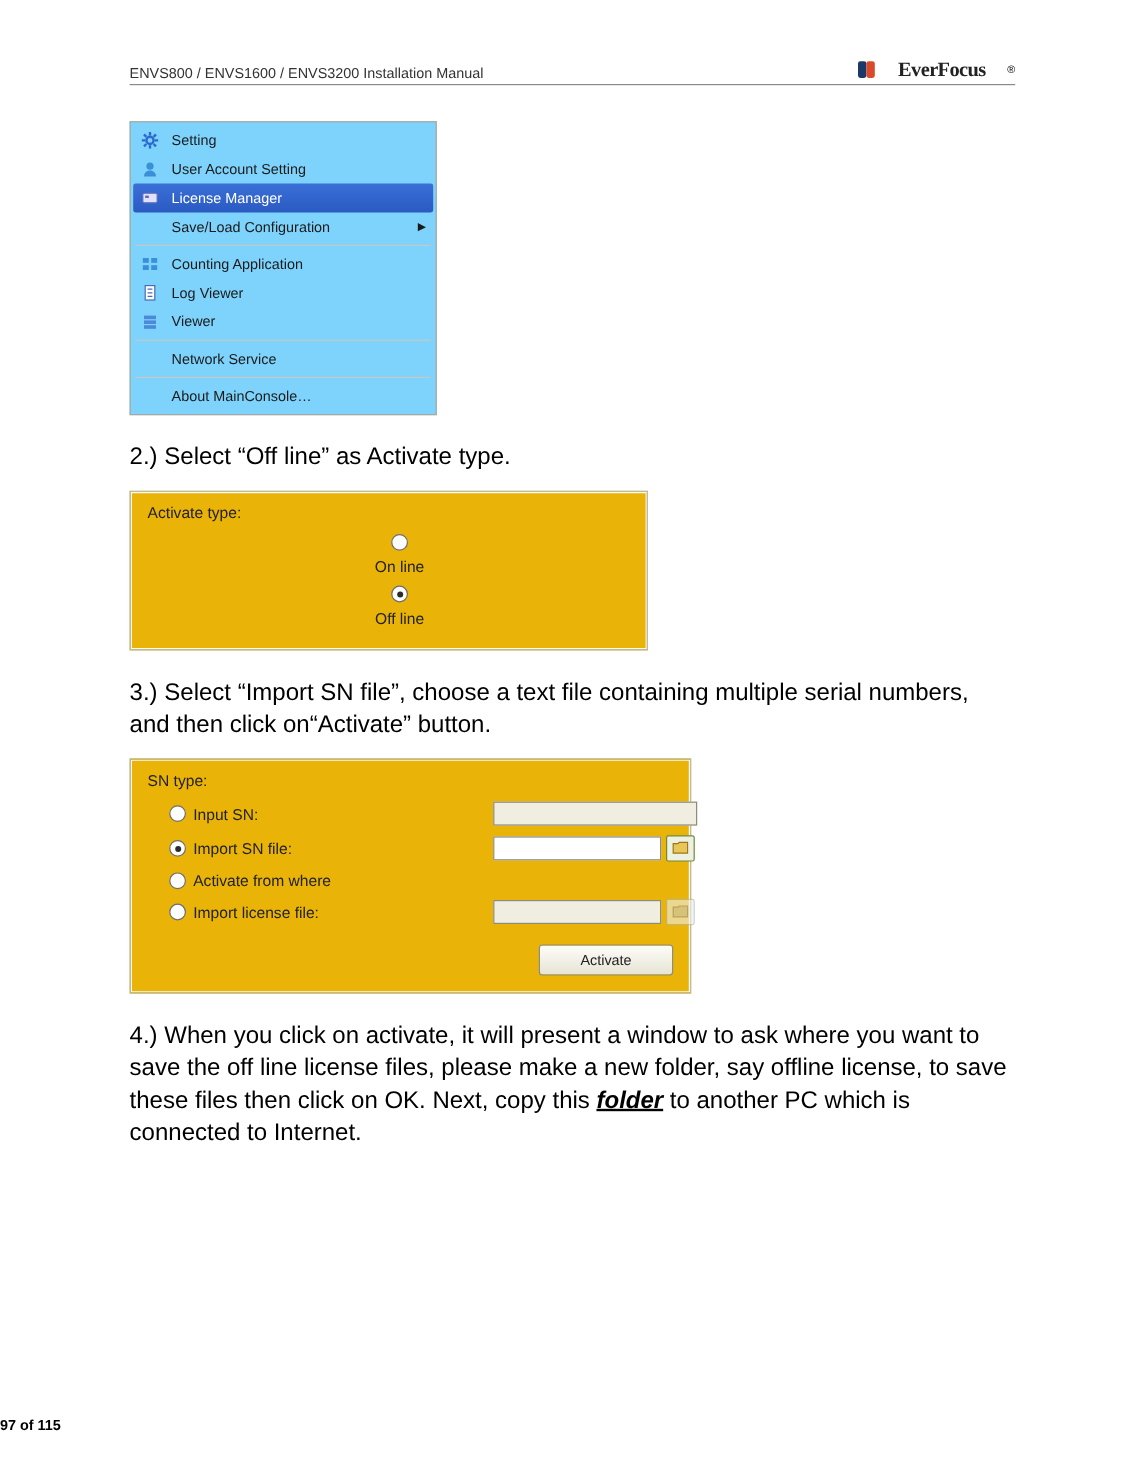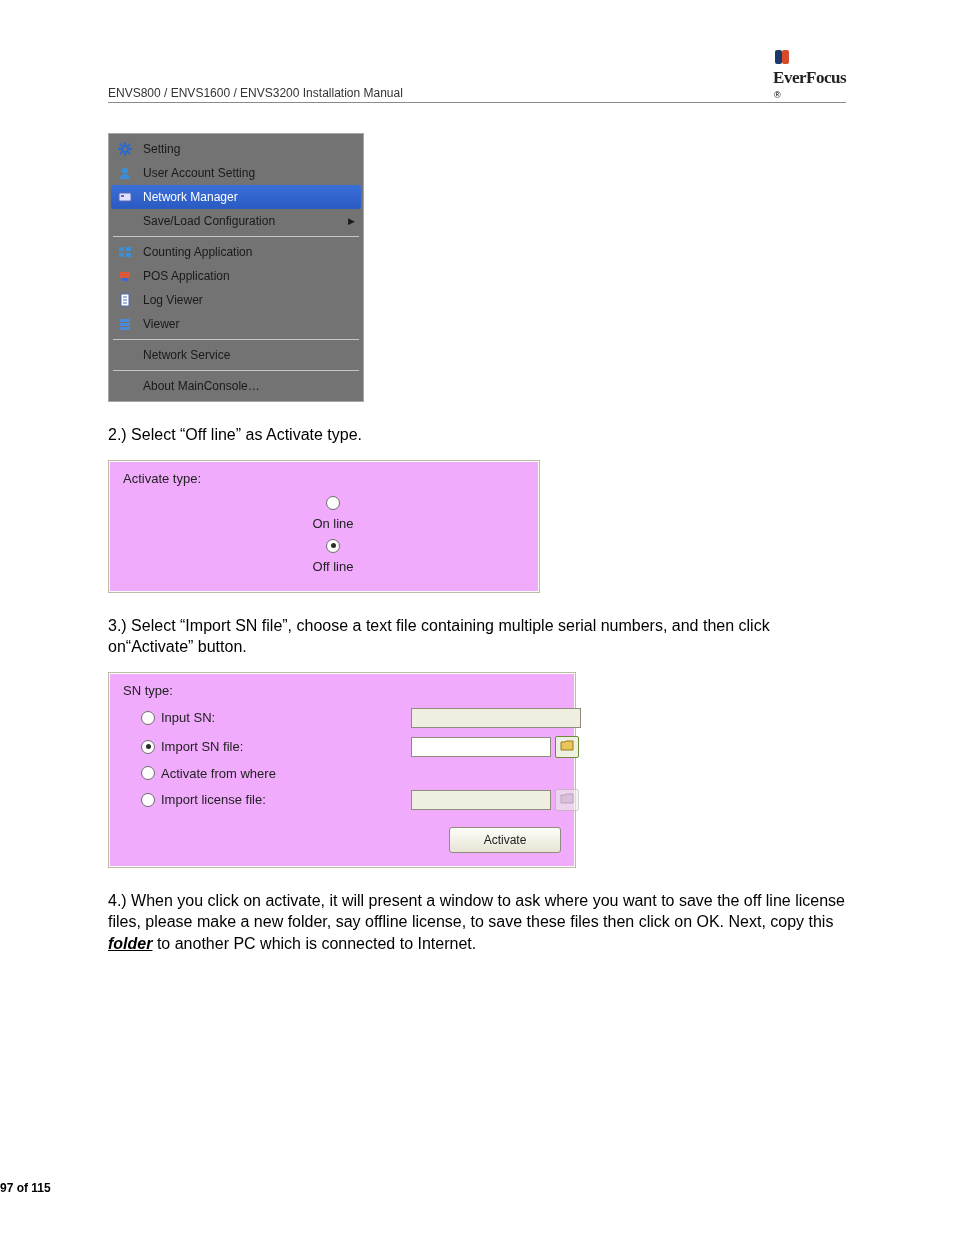--- a/index.html
+++ b/index.html
@@ -25,43 +25,43 @@
     border-bottom: 1px solid #8a8a8a;
     padding-bottom: 2px;
     margin-bottom: 30px;
   }
   .hdr-title {
     font-size: 12px;
     color: #333;
   }
   .brand {
     display: flex;
-    gap: 2px;
-    flex-direction: column;
+    align-items: center;
+    gap: 17px;
   }
   .brand-logo {
     display: inline-flex;
   }
   .brand-name {
     font-family: Georgia, serif;
     font-weight: bold;
     font-size: 17px;
     color: #222;
     letter-spacing: -0.5px;
   }
   .brand-r {
     font-size: 9px;
     vertical-align: super;
     margin-left: 1px;
   }
 
   
   .menu {
     width: 250px;
-    background: #737373;
+    background: #7dd3fc;
     border: 1px solid #a8a8a0;
     font-family: Tahoma, Arial, sans-serif;
     font-size: 12px;
     color: #1a1a1a;
     padding: 3px 2px;
   }
   .menu-item {
     display: flex;
     align-items: center;
     padding: 4px 6px;
@@ -86,33 +86,33 @@
     align-items: center;
     justify-content: center;
     flex-shrink: 0;
   }
   .menu-sub {
     margin-left: auto;
     font-size: 9px;
   }
 
   .body-text {
-    font-size: 16px;
+    font-size: 20px;
     line-height: 1.35;
     margin: 22px 0 14px 0;
   }
   .body-text .bold-ul {
     font-weight: bold;
     font-style: italic;
     text-decoration: underline;
   }
 
   
   .panel {
-    background: #f0abfc;
+    background: #eab308;
     border: 1px solid #bdbba8;
     box-shadow: 0 0 0 1px #fcfbf4 inset;
     font-family: Tahoma, Arial, sans-serif;
     font-size: 13px;
     color: #222;
     padding: 10px 14px 14px 14px;
     box-sizing: border-box;
   }
   .panel1 { width: 432px; }
   .panel2 { width: 468px; }
@@ -258,47 +258,38 @@
       </span>
       <span>User Account Setting</span>
     </div>
     <div class="menu-item sel">
       <span class="menu-icon">
         <svg width="14" height="14" viewBox="0 0 14 14">
             <rect x="1" y="3" width="12" height="8" rx="1" fill="#e0e0ff" stroke="#5a6ab8"></rect>
             <rect x="3" y="5" width="3" height="2" fill="#5a6ab8"></rect>
           </svg>
       </span>
-      <span>Network Manager</span>
+      <span>License Manager</span>
     </div>
     <div class="menu-item">
       <span class="menu-icon"></span>
       <span>Save/Load Configuration</span>
       <span class="menu-sub">▶</span>
     </div>
     <div class="menu-sep"></div>
     <div class="menu-item">
       <span class="menu-icon">
         <svg width="14" height="14" viewBox="0 0 14 14">
             <rect x="1" y="2" width="5" height="4" fill="#3a8fd8"></rect>
             <rect x="8" y="2" width="5" height="4" fill="#3a8fd8"></rect>
             <rect x="1" y="8" width="5" height="4" fill="#3a8fd8"></rect>
             <rect x="8" y="8" width="5" height="4" fill="#3a8fd8"></rect>
           </svg>
       </span>
       <span>Counting Application</span>
-    </div>
-    <div class="menu-item">
-      <span class="menu-icon">
-        <svg width="14" height="14" viewBox="0 0 14 14">
-            <rect x="2" y="3" width="10" height="6" fill="#d85a3a"></rect>
-            <rect x="4" y="9" width="6" height="3" fill="#3a6ad8"></rect>
-          </svg>
-      </span>
-      <span>POS Application</span>
     </div>
     <div class="menu-item">
       <span class="menu-icon">
         <svg width="14" height="14" viewBox="0 0 14 14">
             <rect x="3" y="1" width="8" height="12" fill="#fff" stroke="#4a6ab8"></rect>
             <line x1="5" y1="4" x2="9" y2="4" stroke="#4a6ab8"></line>
             <line x1="5" y1="7" x2="9" y2="7" stroke="#4a6ab8"></line>
             <line x1="5" y1="10" x2="9" y2="10" stroke="#4a6ab8"></line>
           </svg>
       </span>

